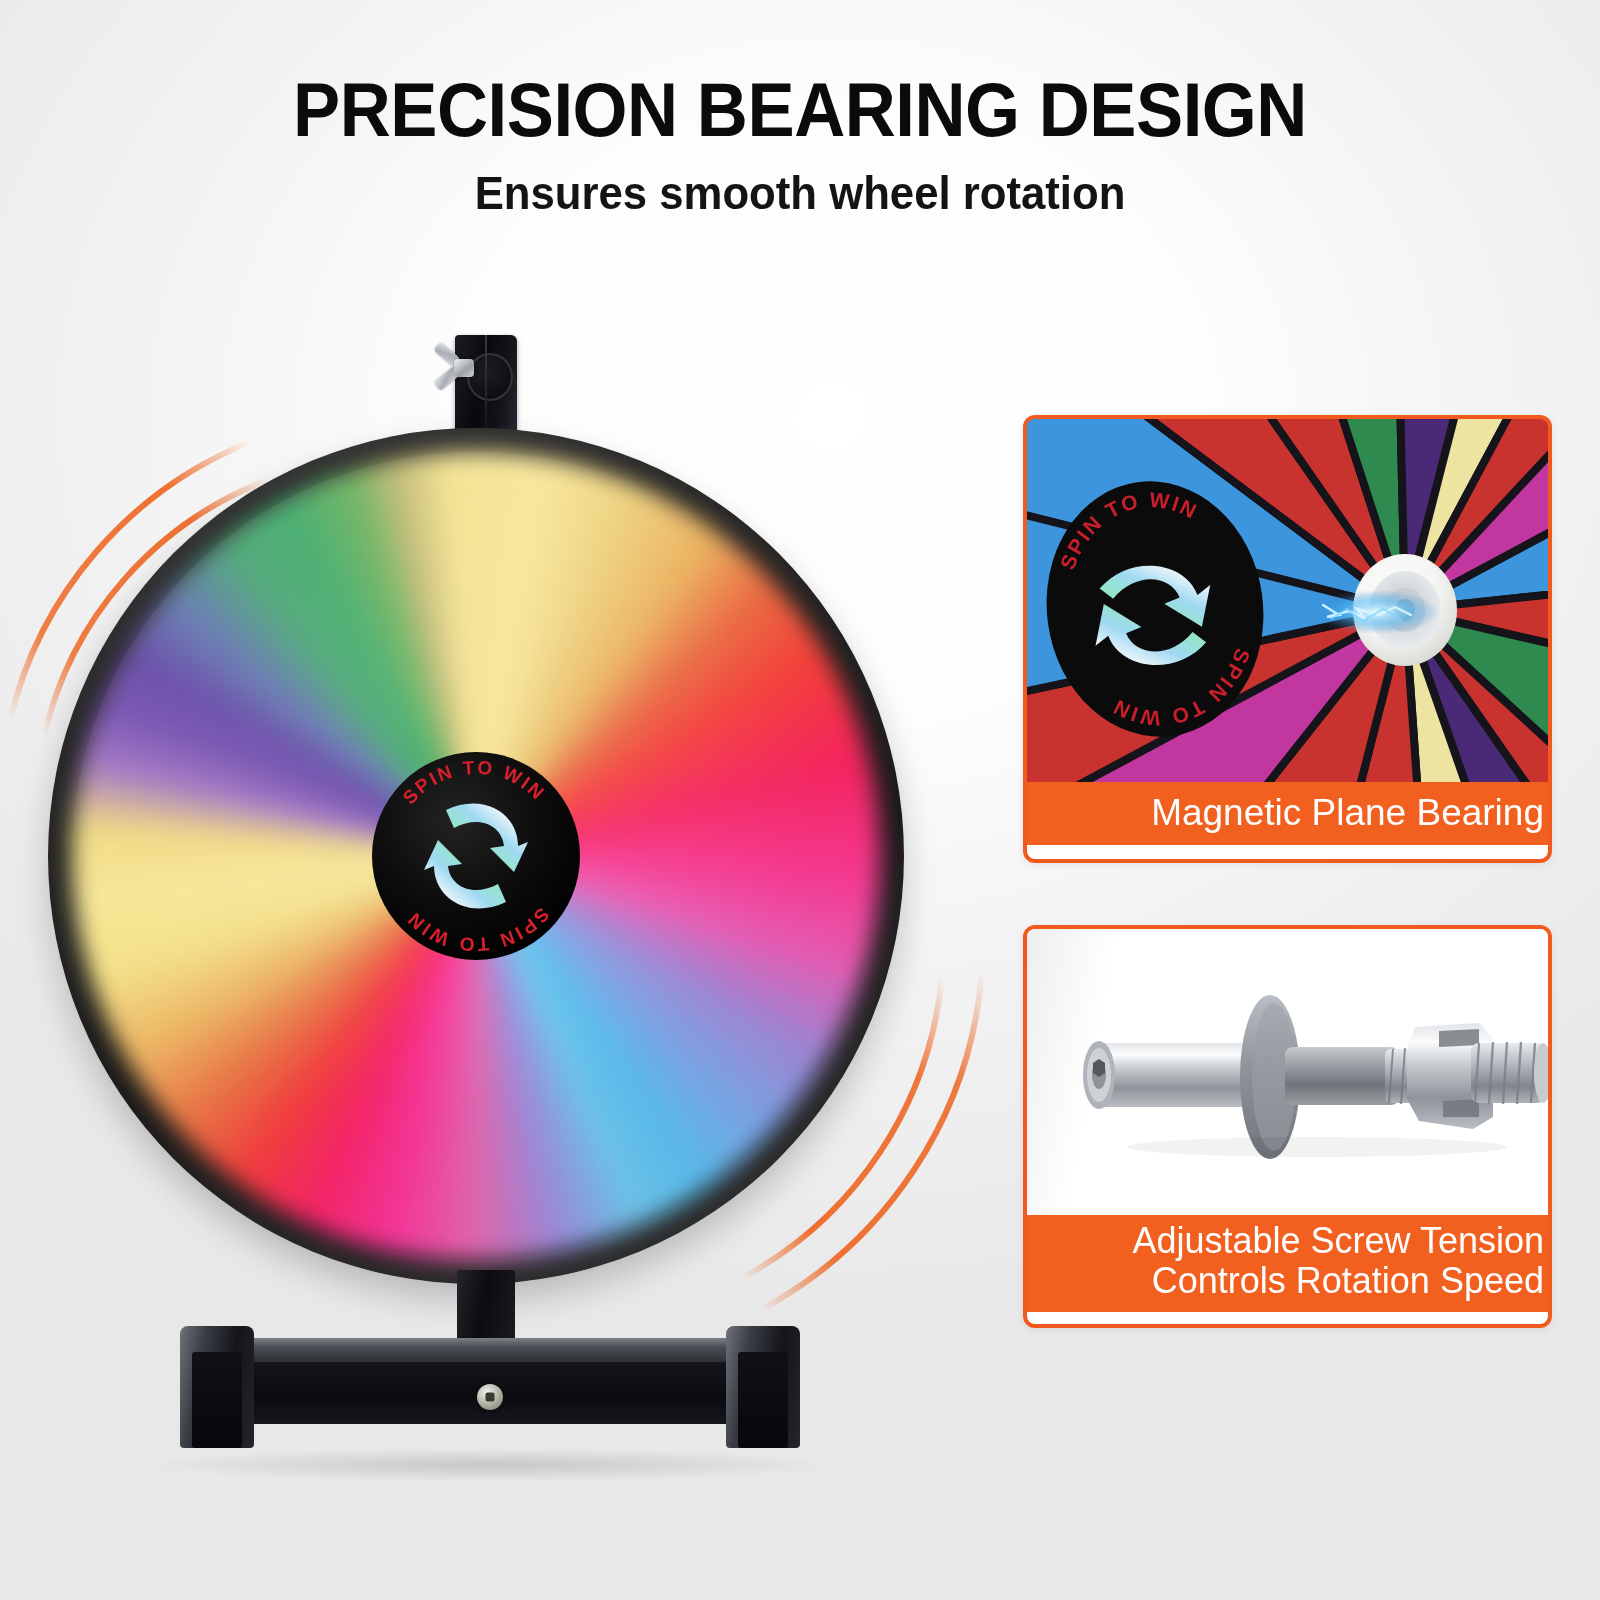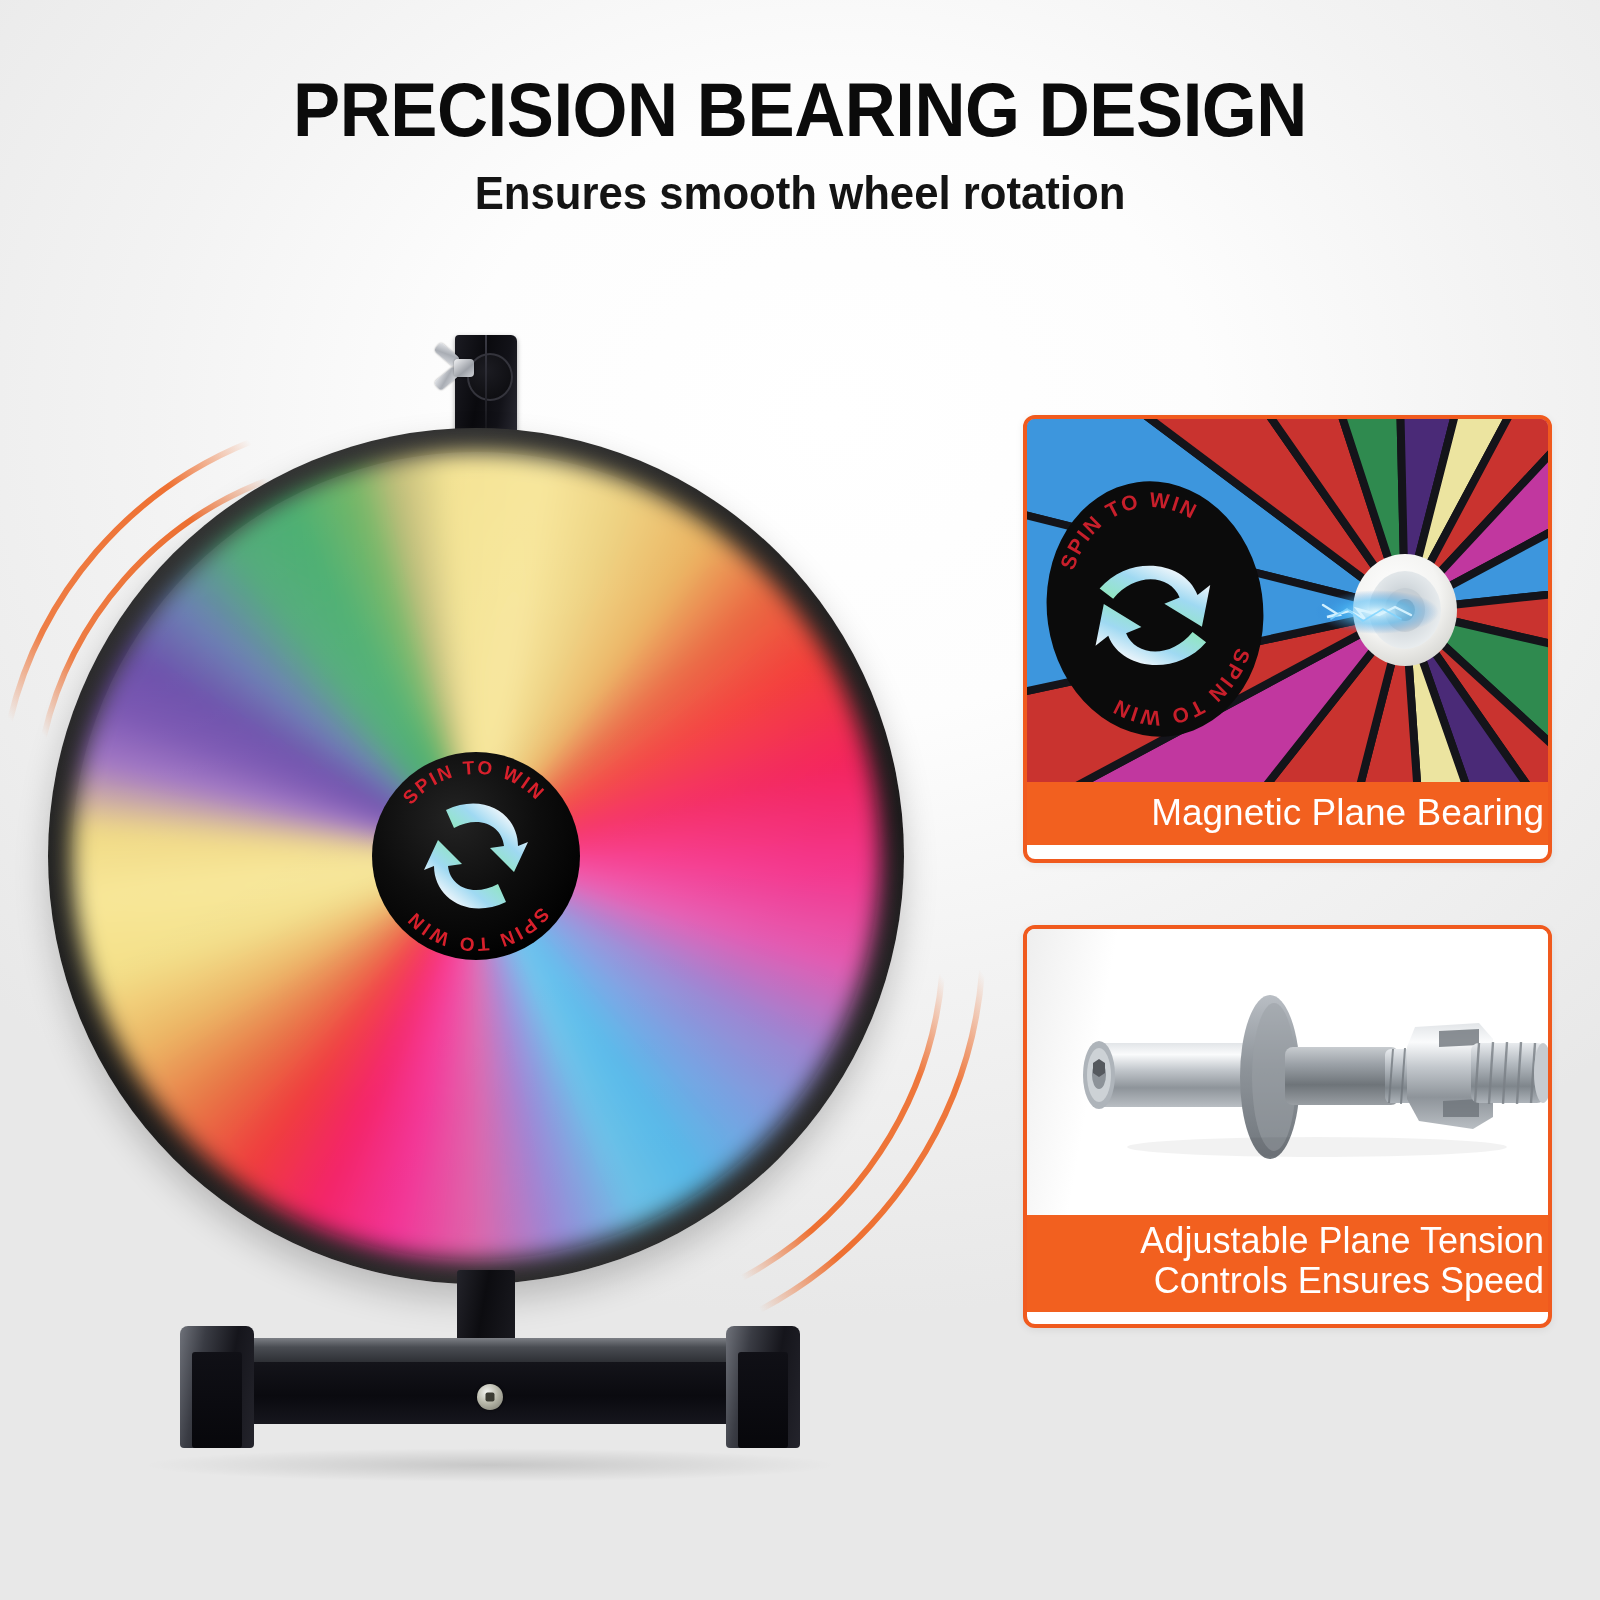--- a/index.html
+++ b/index.html
@@ -585,18 +585,18 @@
               <line x1="508" y1="108" x2="504" y2="168"></line>
             </g>
             <ellipse cx="516" cy="138" rx="9" ry="30" fill="#c6cbd0"></ellipse>
 
             <ellipse cx="290" cy="212" rx="190" ry="10" fill="#000" opacity=".05"></ellipse>
           </g>
         </svg>
       </div>
     </div>
     <div class="caption">
-      <div>Adjustable Plane Tension</div>
-      <div>Controls Ensures Speed</div>
+      <div>Adjustable Screw Tension</div>
+      <div>Controls Rotation Speed</div>
     </div>
   </div>
 
 </div>
 
 </body></html>

